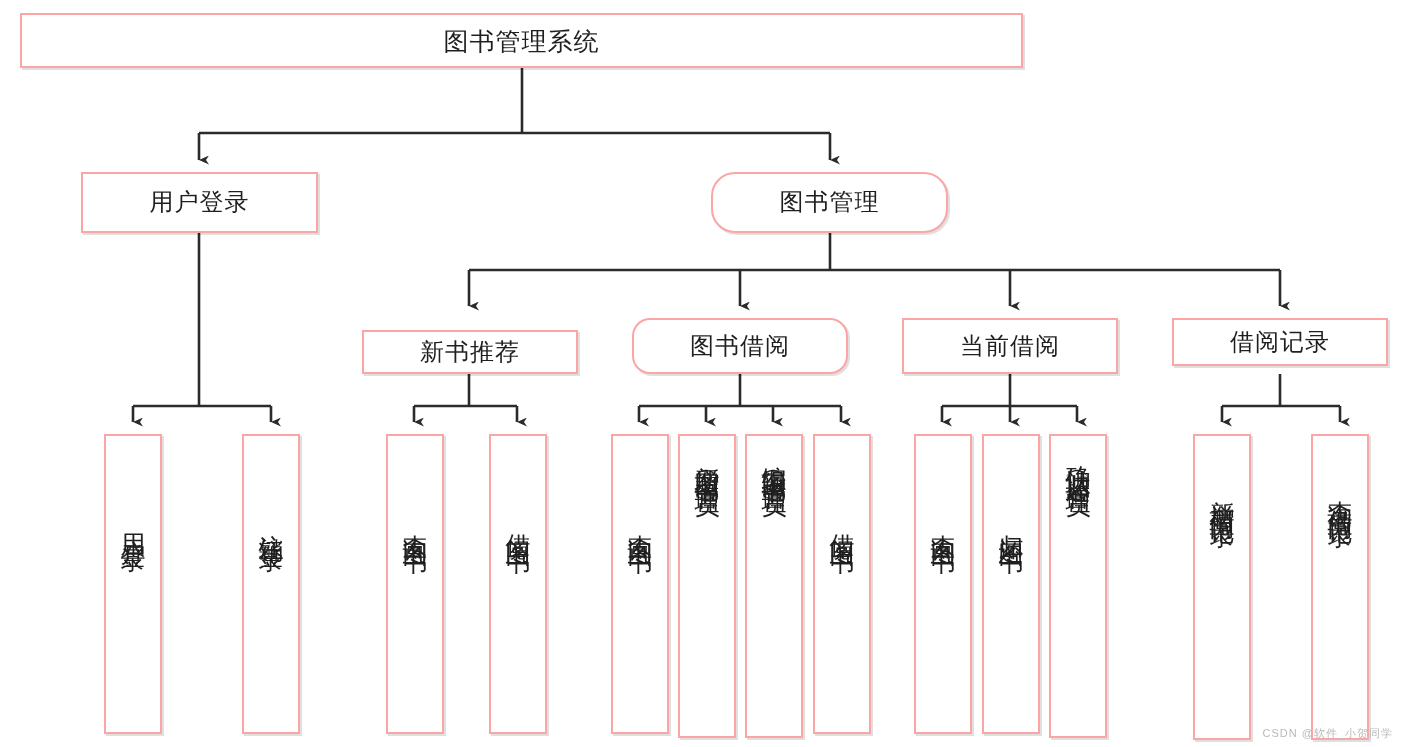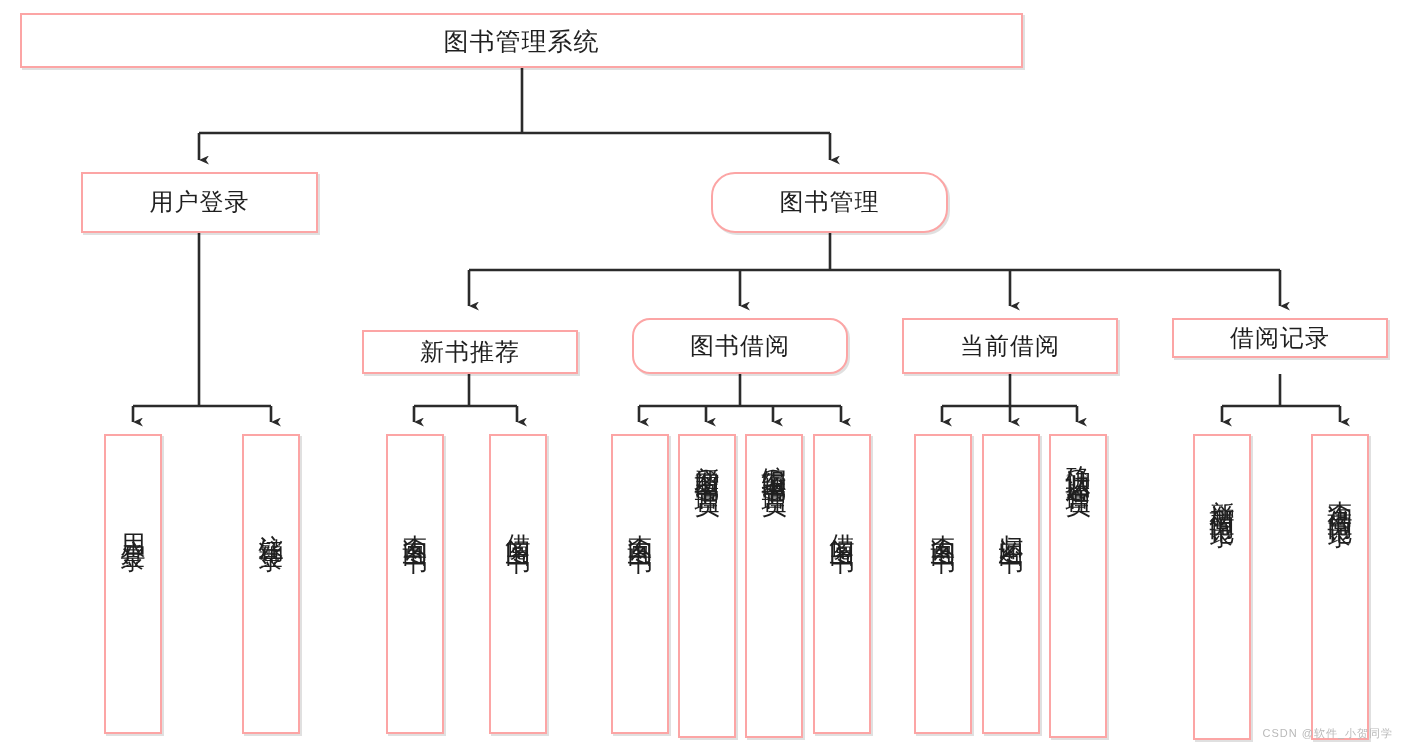--- a/index.html
+++ b/index.html
@@ -140,21 +140,21 @@
   </div>
 
   <div class="node h-node" style="left:632px;top:318px;width:216px;height:56px;border-radius:18px;">
     <span class="label">图书借阅</span>
   </div>
 
   <div class="node h-node" style="left:902px;top:318px;width:216px;height:56px;">
     <span class="label">当前借阅</span>
   </div>
 
-  <div class="node h-node" style="left:1172px;top:318px;width:216px;height:40px;">
+  <div class="node h-node" style="left:1172px;top:318px;width:216px;height:48px;">
     <span class="label">借阅记录</span>
   </div>
 
   <div class="node v-node short" style="left:104px;top:434px;width:58px;height:300px;">
     <span class="label">用户登录</span>
   </div>
 
   <div class="node v-node short" style="left:242px;top:434px;width:58px;height:300px;">
     <span class="label">注销登录</span>
   </div>

